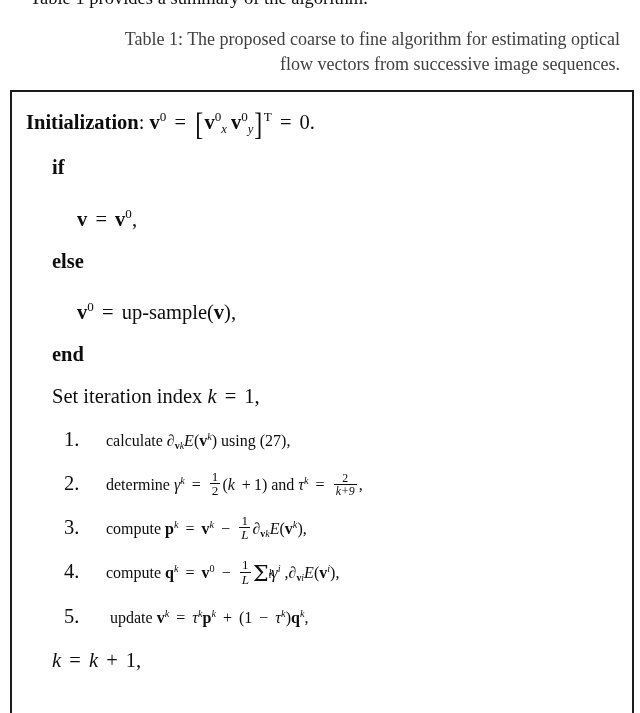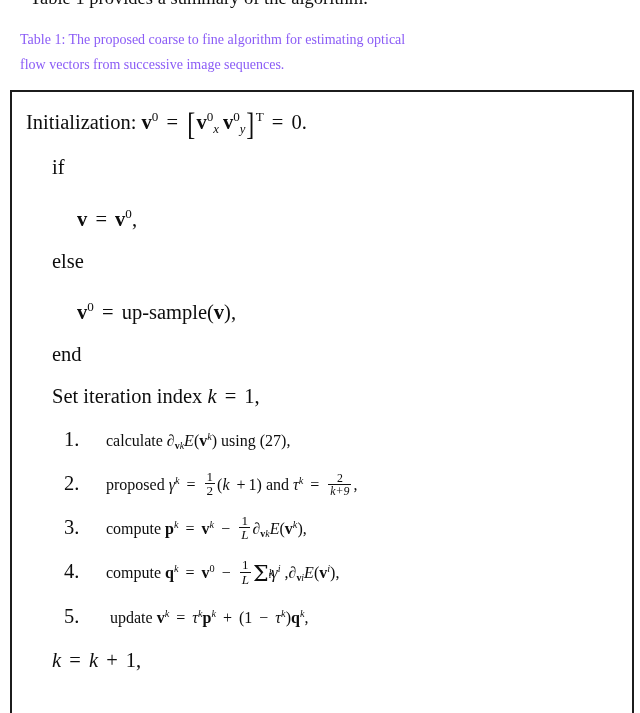--- a/index.html
+++ b/index.html
@@ -28,24 +28,24 @@
     white-space: nowrap;
     color: #111;
   }
 
   
   #caption {
     position: absolute;
     left: 20px;
     top: 27px;
     width: 600px;
-    text-align: left;
-    font-size: 14px;
+    text-align: right;
+    font-size: 18px;
     line-height: 25px;
-    color: #8b5cf6;
+    color: #404040;
   }
 
   
   #algo-box {
     position: absolute;
     left: 10px;
     top: 90px;
     width: 624px;
     height: 640px;
     box-sizing: border-box;
@@ -62,21 +62,21 @@
   .ln {
     font-size: 20.5px;
     line-height: 42.2px;
     white-space: nowrap;
     color: #0d0d0d;
   }
   .ind1 { padding-left: 26px; }
   .ind2 { padding-left: 51px; margin-top: 9px; }
   .ind3 { padding-left: 26px; }
 
-  .kw { font-weight: normal; }
+  .kw { font-weight: bold; }
   .rm { font-weight: normal; font-style: normal; }
   .it { font-style: italic; }
 
   
   .numrow { display: flex; align-items: baseline; padding-left: 38px; }
   .numrow .num { width: 42px; flex: none; font-size: 20.5px; }
   .numrow .body { font-size: 16px; }
 
   
   .sup {
@@ -195,21 +195,21 @@
       <span class="body">
         <span class="rm">calculate</span>
         <span class="it">∂</span><span class="sub vec">v</span><span class="sub it">k</span><span class="it">E</span><span class="rm">(</span><span class="vec">v</span><span class="sup it">k</span><span class="rm">)</span>
         <span class="rm">using (27),</span>
       </span>
     </div>
 
     <div class="ln numrow">
       <span class="num rm">2.</span>
       <span class="body">
-        <span class="rm">proposed</span>
+        <span class="rm">determine</span>
         <span class="it">γ</span><span class="sup it">k</span>
         <span class="op">=</span>
         <span class="frac"><span class="n">1</span><span class="d">2</span></span><span class="rm">(</span><span class="it">k</span>
         <span class="op">+</span><span>1</span><span class="rm">)</span>
         <span class="rm">and</span>
         <span class="it">τ</span><span class="sup it">k</span>
         <span class="op">=</span>
         <span class="frac small"><span class="n">2</span><span class="d it">k+9</span></span><span>,</span>
       </span>
     </div>

